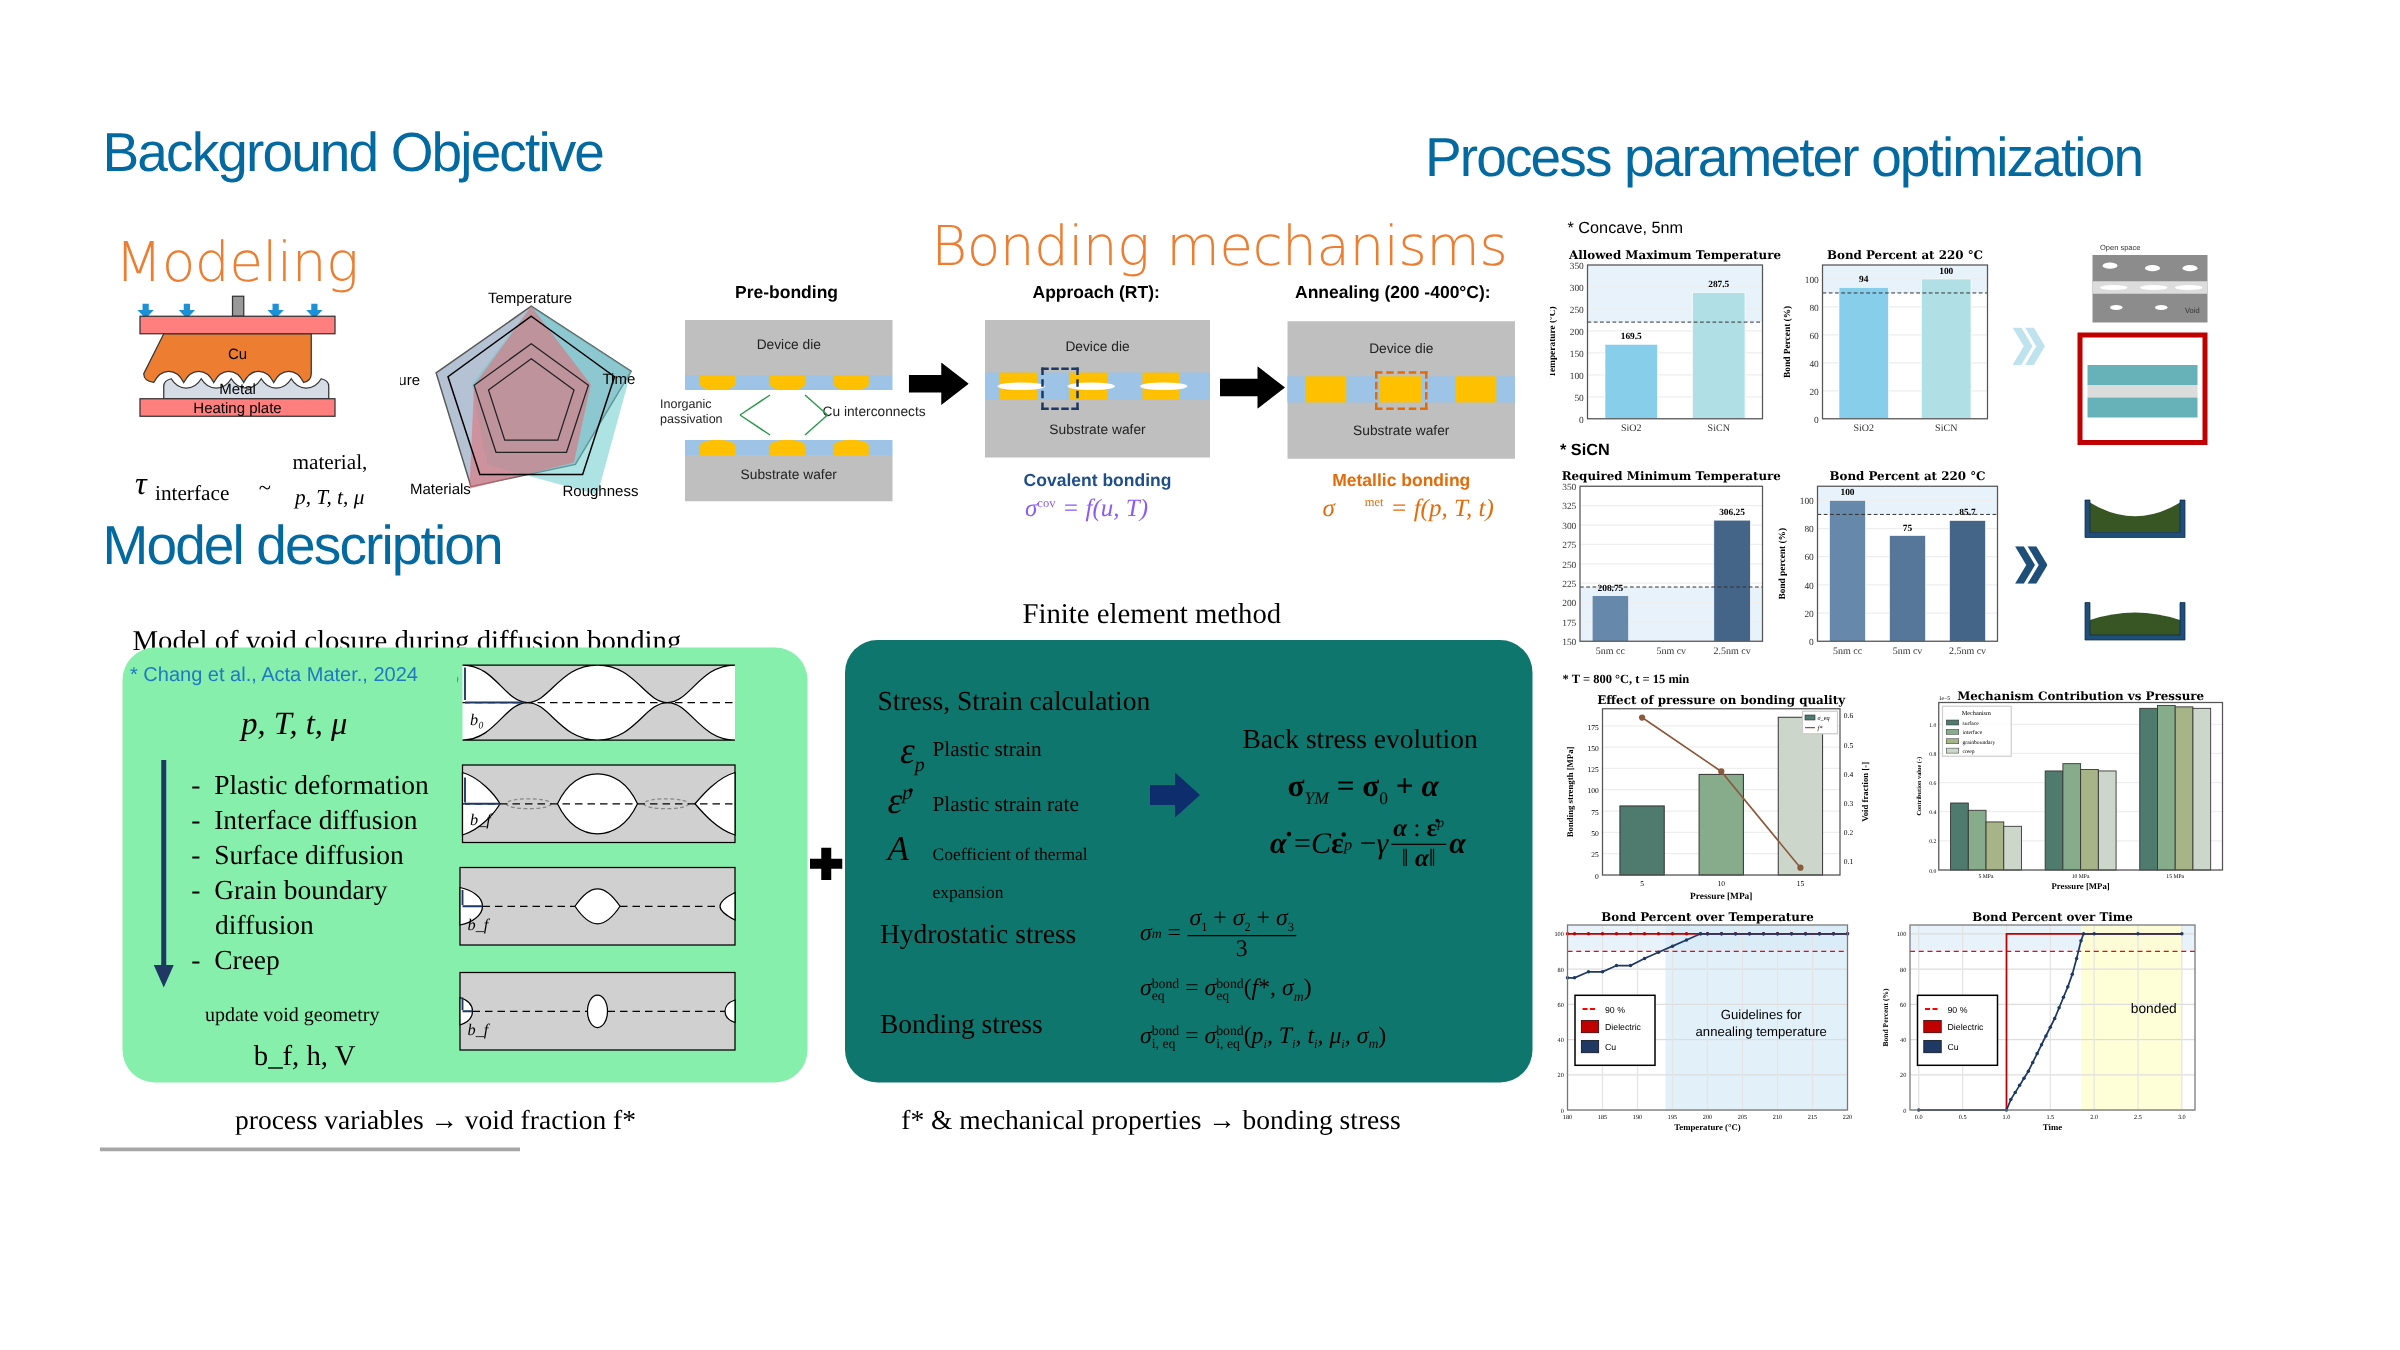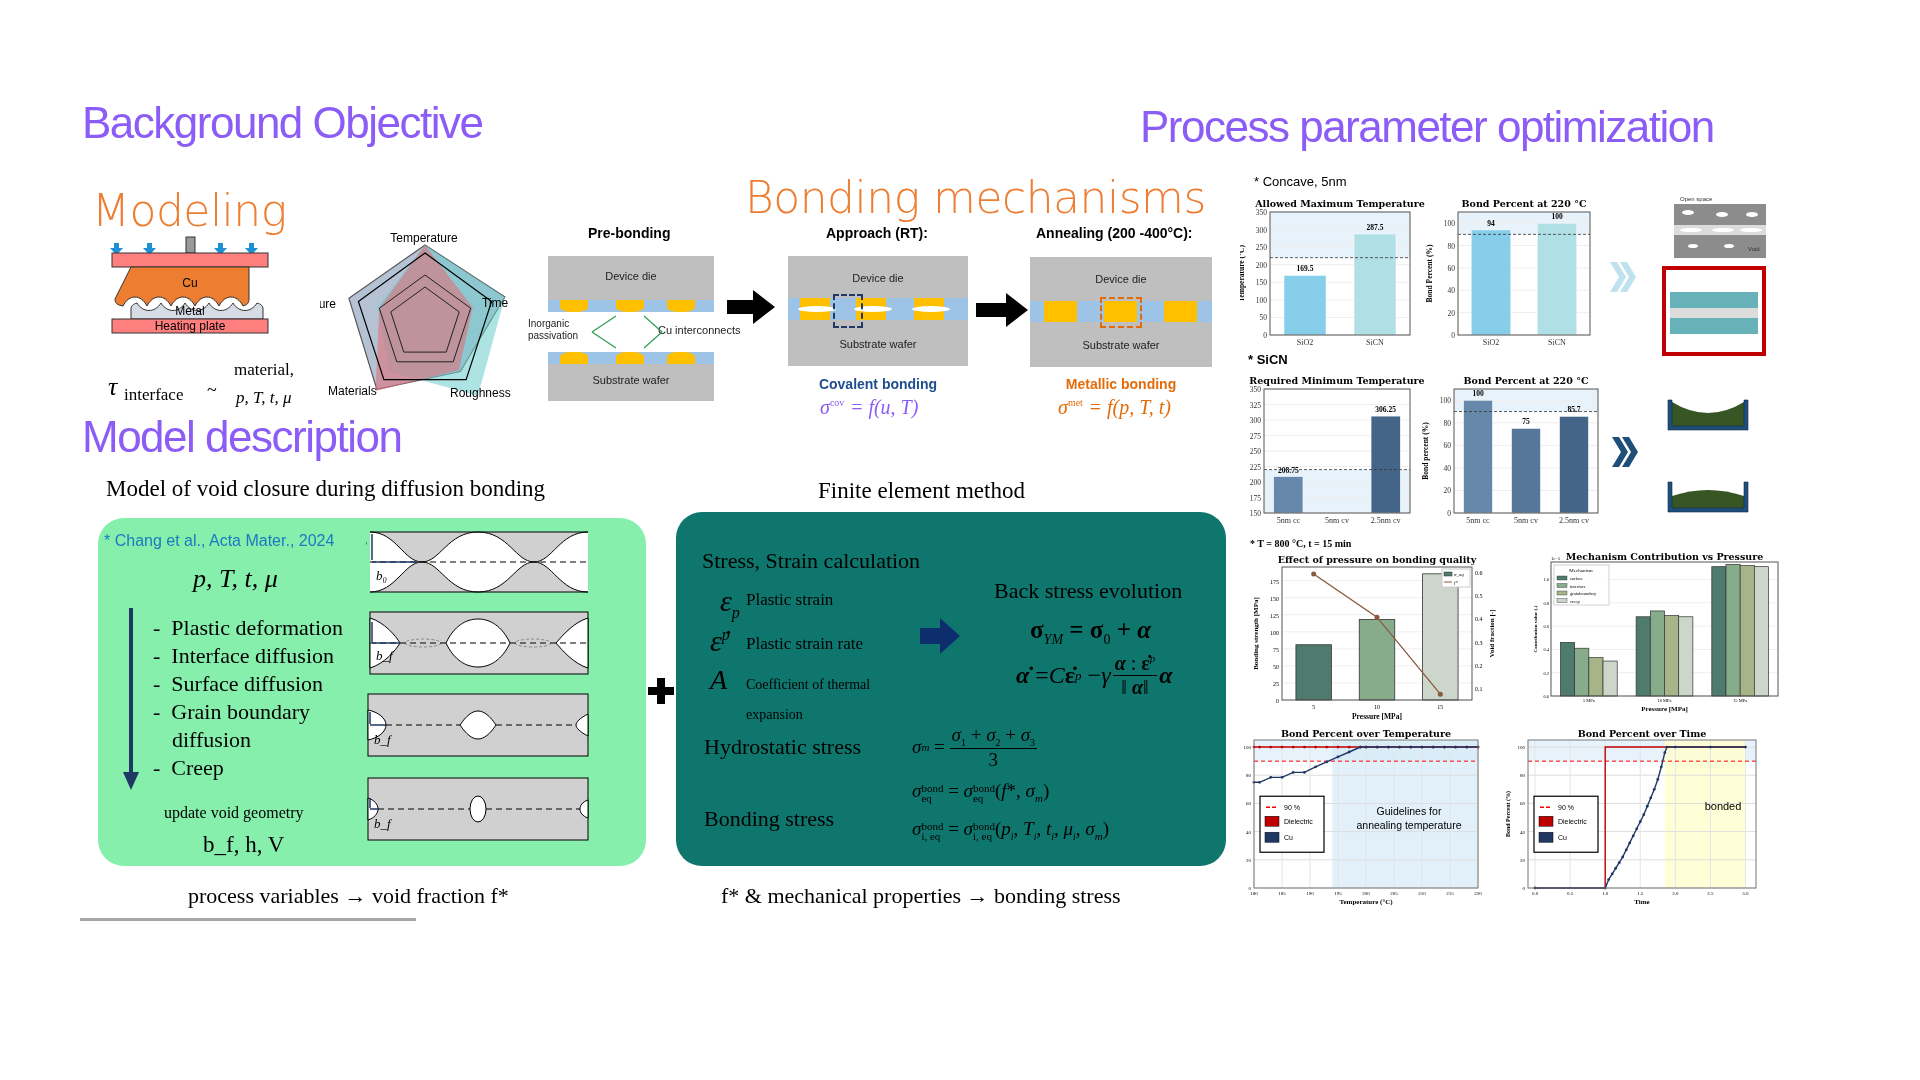--- a/index.html
+++ b/index.html
@@ -1,18 +1,18 @@
 <!DOCTYPE html>
 <html><head>
 <meta charset="utf-8">
 <style>
   html,body{margin:0;padding:0;background:#fff;}
   body{width:1920px;height:1080px;position:relative;overflow:hidden;font-family:"Liberation Sans",sans-serif;color:#000;}
   .abs{position:absolute;}
-  .h1{font-family:"Liberation Sans",sans-serif;font-size:44px;letter-spacing:-1.5px;font-weight:400;color:#8b5cf6;}
+  .h1{font-family:"Liberation Sans",sans-serif;font-size:44px;letter-spacing:-1.5px;font-weight:400;color:#0369a1;}
   .orange-title{font-family:"DejaVu Sans",sans-serif;font-weight:300;color:#ED7D31;font-size:44px;letter-spacing:-0.5px;}
   .serif{font-family:"Liberation Serif",serif;}
   .small-bold{font-family:"Liberation Sans",sans-serif;font-weight:bold;font-size:14px;}
   .lbl{font-family:"Liberation Sans",sans-serif;font-size:12px;color:#222;}
   .panel-gray{background:#86efac;border-radius:26px;}
   .panel-blue{background:#0f766e;border-radius:26px;}
   .math{font-family:"Liberation Serif",serif;font-style:italic;}
   svg text{font-family:"Liberation Serif",serif;}
   .chart-title{font-family:"DejaVu Serif",serif;font-weight:bold;font-size:9.5px;}
 </style>
@@ -125,25 +125,25 @@
   <div class="abs lbl" style="left:0;width:182px;text-align:center;top:16px;font-size:11px;">Device die</div>
   <div class="abs" style="left:0;top:44px;width:182px;height:21px;background:#9DC3E6;"></div>
   <div class="abs" style="left:14px;top:44px;width:33px;height:21px;background:#FFC000;"></div>
   <div class="abs" style="left:74px;top:44px;width:33px;height:21px;background:#FFC000;"></div>
   <div class="abs" style="left:134px;top:44px;width:33px;height:21px;background:#FFC000;"></div>
   <div class="abs" style="left:70px;top:40px;width:38px;height:27px;border:2px dashed #E36C0A;"></div>
   <div class="abs lbl" style="left:0;width:182px;text-align:center;top:82px;font-size:11px;">Substrate wafer</div>
 </div>
 <div class="abs small-bold" style="left:1030px;width:182px;text-align:center;top:376px;color:#E36C0A;">Metallic bonding</div>
 <div class="abs" style="left:1058px;top:396px;font-size:20px;color:#E36C0A;white-space:nowrap;">
-  <span class="math">σ</span><sup class="serif" style="font-size:10px;">met</sup>
+  <span class="math">σ</span><sup class="serif" style="font-size:10px;margin-left:24px;">met</sup>
   <span class="math">= f(p, T, t)</span>
 </div>
 
-<div class="abs serif" style="left:106px;top:476px;font-size:23px;">Model of void closure during diffusion bonding</div>
+<div class="abs serif" style="left:106px;top:500px;font-size:23px;">Model of void closure during diffusion bonding</div>
 <div class="abs serif" style="left:818px;top:478px;font-size:23px;">Finite element method</div>
 
 <div class="abs panel-gray" style="left:98px;top:518px;width:548px;height:348px;">
   <div class="abs" style="left:6px;top:14px;font-size:16px;color:#1F78C1;">* Chang et al., Acta Mater., 2024</div>
   <div class="abs math" style="left:95px;top:46px;font-size:26px;">p, T, t, μ</div>
   <svg class="abs" style="left:24px;top:90px;" width="18" height="184">
       <path d="M7 0h4v164h6l-8 18-8-18h6z" fill="#1F3864"></path>
     </svg>
   <div class="abs serif" style="left:55px;top:96px;font-size:22px;line-height:28px;">
     <div>- &nbsp;<span>Plastic deformation</span></div>

